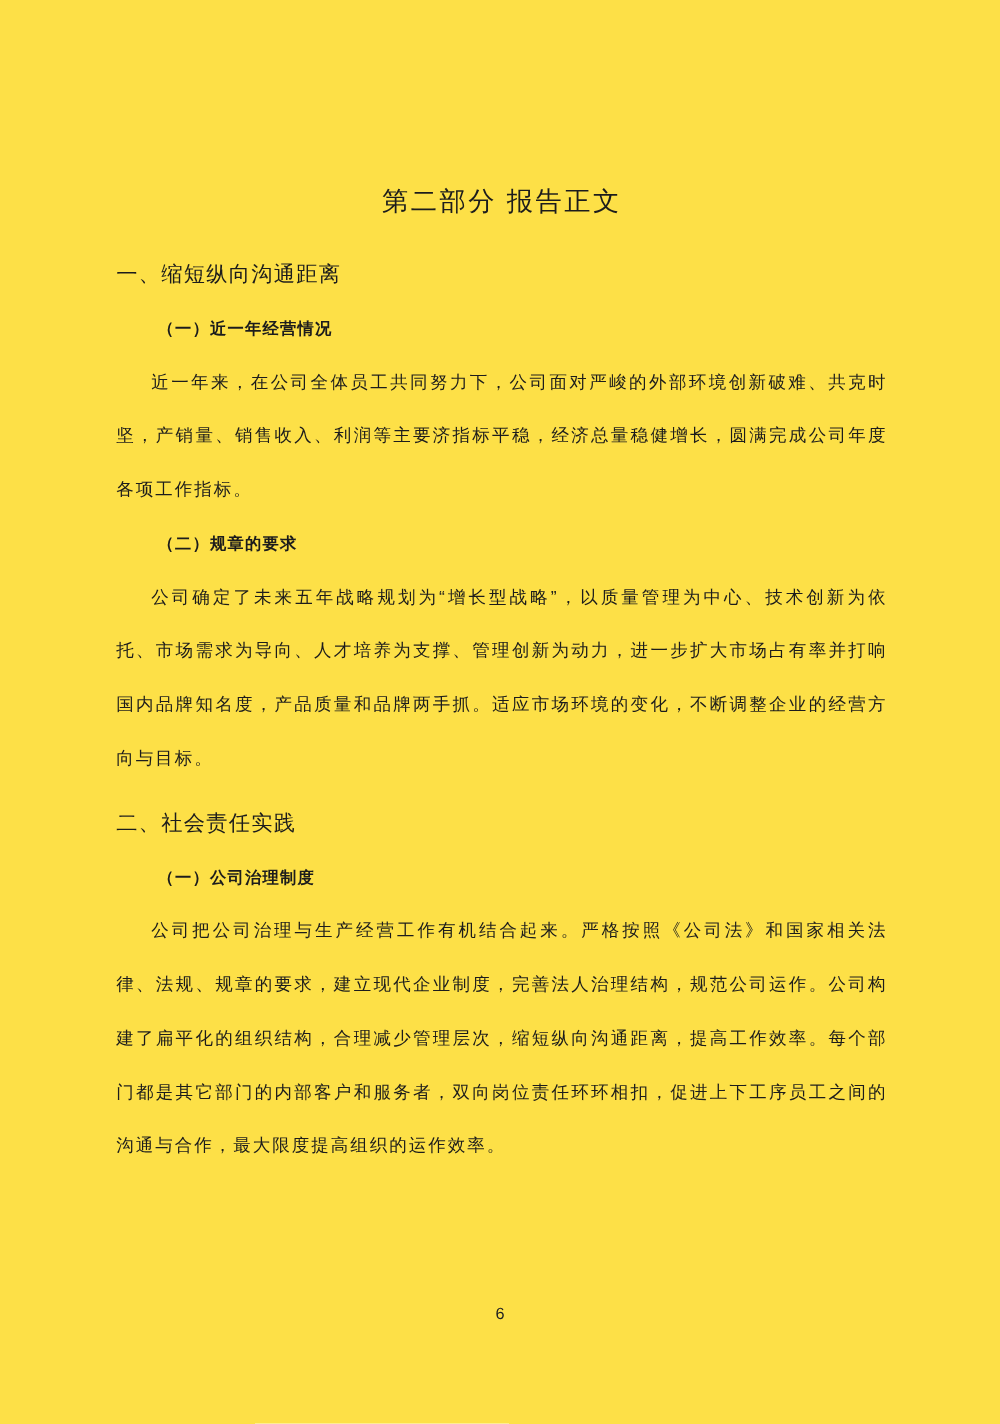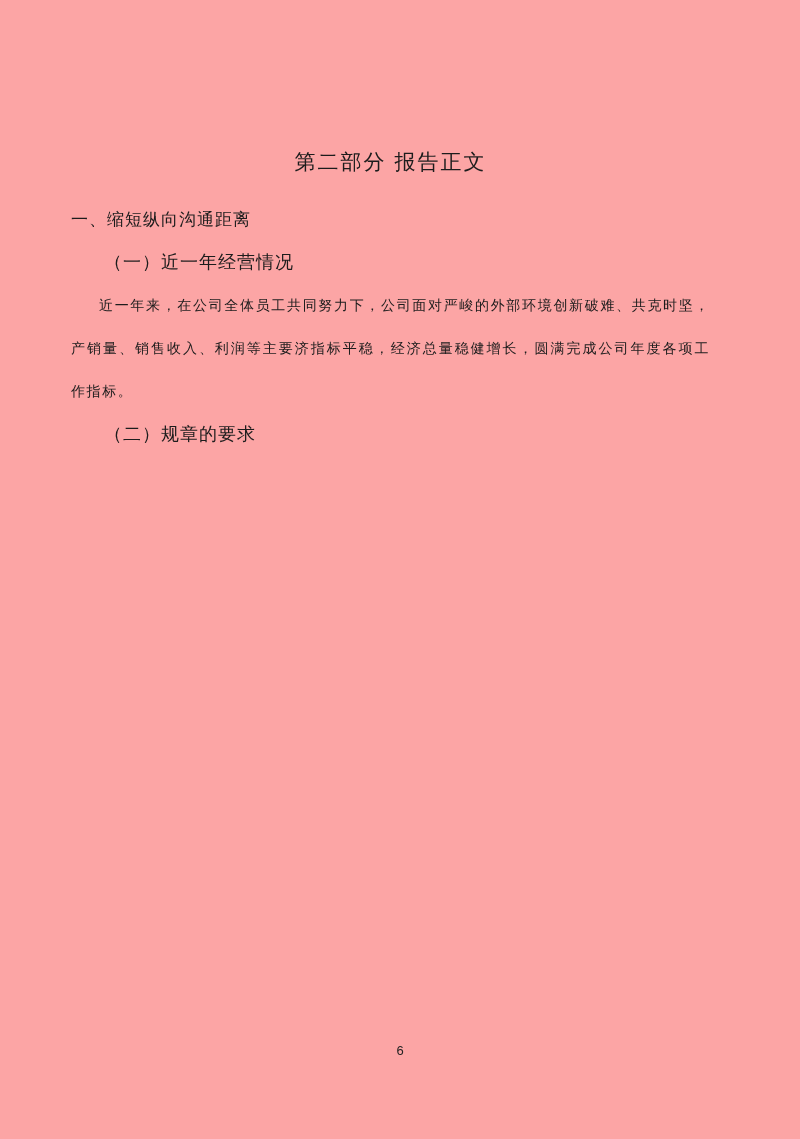--- a/index.html
+++ b/index.html
@@ -5,49 +5,50 @@
   html, body {
     margin: 0;
     padding: 0;
     background: #ffffff;
   }
   .page {
     position: relative;
     width: 800px;
     height: 1139px;
     margin: 0 auto;
-    background: #fca5a5;
+    background: #fde047;
     color: #1c1c1c;
     font-family: "Liberation Sans", sans-serif;
     box-sizing: border-box;
-    padding: 0 90px 0 71px;
+    padding: 0 90px 0 93px;
     overflow: hidden;
   }
   .doc-title {
     margin-top: 147px;
     text-align: center;
     font-size: 21px;
     line-height: 30px;
     letter-spacing: 2px;
     white-space: pre;
   }
   .sec-heading {
     font-size: 17px;
     line-height: 43px;
     margin-top: 21px;
     letter-spacing: 1px;
   }
   section + section .sec-heading {
     margin-top: 9px;
   }
   .sub-heading {
-    font-size: 18px;
+    font-size: 13px;
     line-height: 43px;
     padding-left: 33px;
     letter-spacing: 1px;
+    font-weight: bold;
   }
   .para {
     margin: 0;
     font-size: 14px;
     line-height: 43px;
     letter-spacing: 1.6px;
     text-align: justify;
     text-indent: 2em;
   }
   .page-num {
@@ -66,17 +67,23 @@
 
 <div class="page">
   <div class="doc-title">第二部分 报告正文</div>
 
   <div>
       <section>
         <div class="sec-heading">一、缩短纵向沟通距离</div>
         <div class="sub-heading">（一）近一年经营情况</div>
         <p class="para">近一年来，在公司全体员工共同努力下，公司面对严峻的外部环境创新破难、共克时坚，产销量、销售收入、利润等主要济指标平稳，经济总量稳健增长，圆满完成公司年度各项工作指标。</p>
         <div class="sub-heading">（二）规章的要求</div>
+        <p class="para">公司确定了未来五年战略规划为“增长型战略”，以质量管理为中心、技术创新为依托、市场需求为导向、人才培养为支撑、管理创新为动力，进一步扩大市场占有率并打响国内品牌知名度，产品质量和品牌两手抓。适应市场环境的变化，不断调整企业的经营方向与目标。</p>
+      </section>
+      <section>
+        <div class="sec-heading">二、社会责任实践</div>
+        <div class="sub-heading">（一）公司治理制度</div>
+        <p class="para">公司把公司治理与生产经营工作有机结合起来。严格按照《公司法》和国家相关法律、法规、规章的要求，建立现代企业制度，完善法人治理结构，规范公司运作。公司构建了扁平化的组织结构，合理减少管理层次，缩短纵向沟通距离，提高工作效率。每个部门都是其它部门的内部客户和服务者，双向岗位责任环环相扣，促进上下工序员工之间的沟通与合作，最大限度提高组织的运作效率。</p>
       </section>
     </div>
 
   <div class="page-num">6</div>
 </div>
 
 </body></html>

